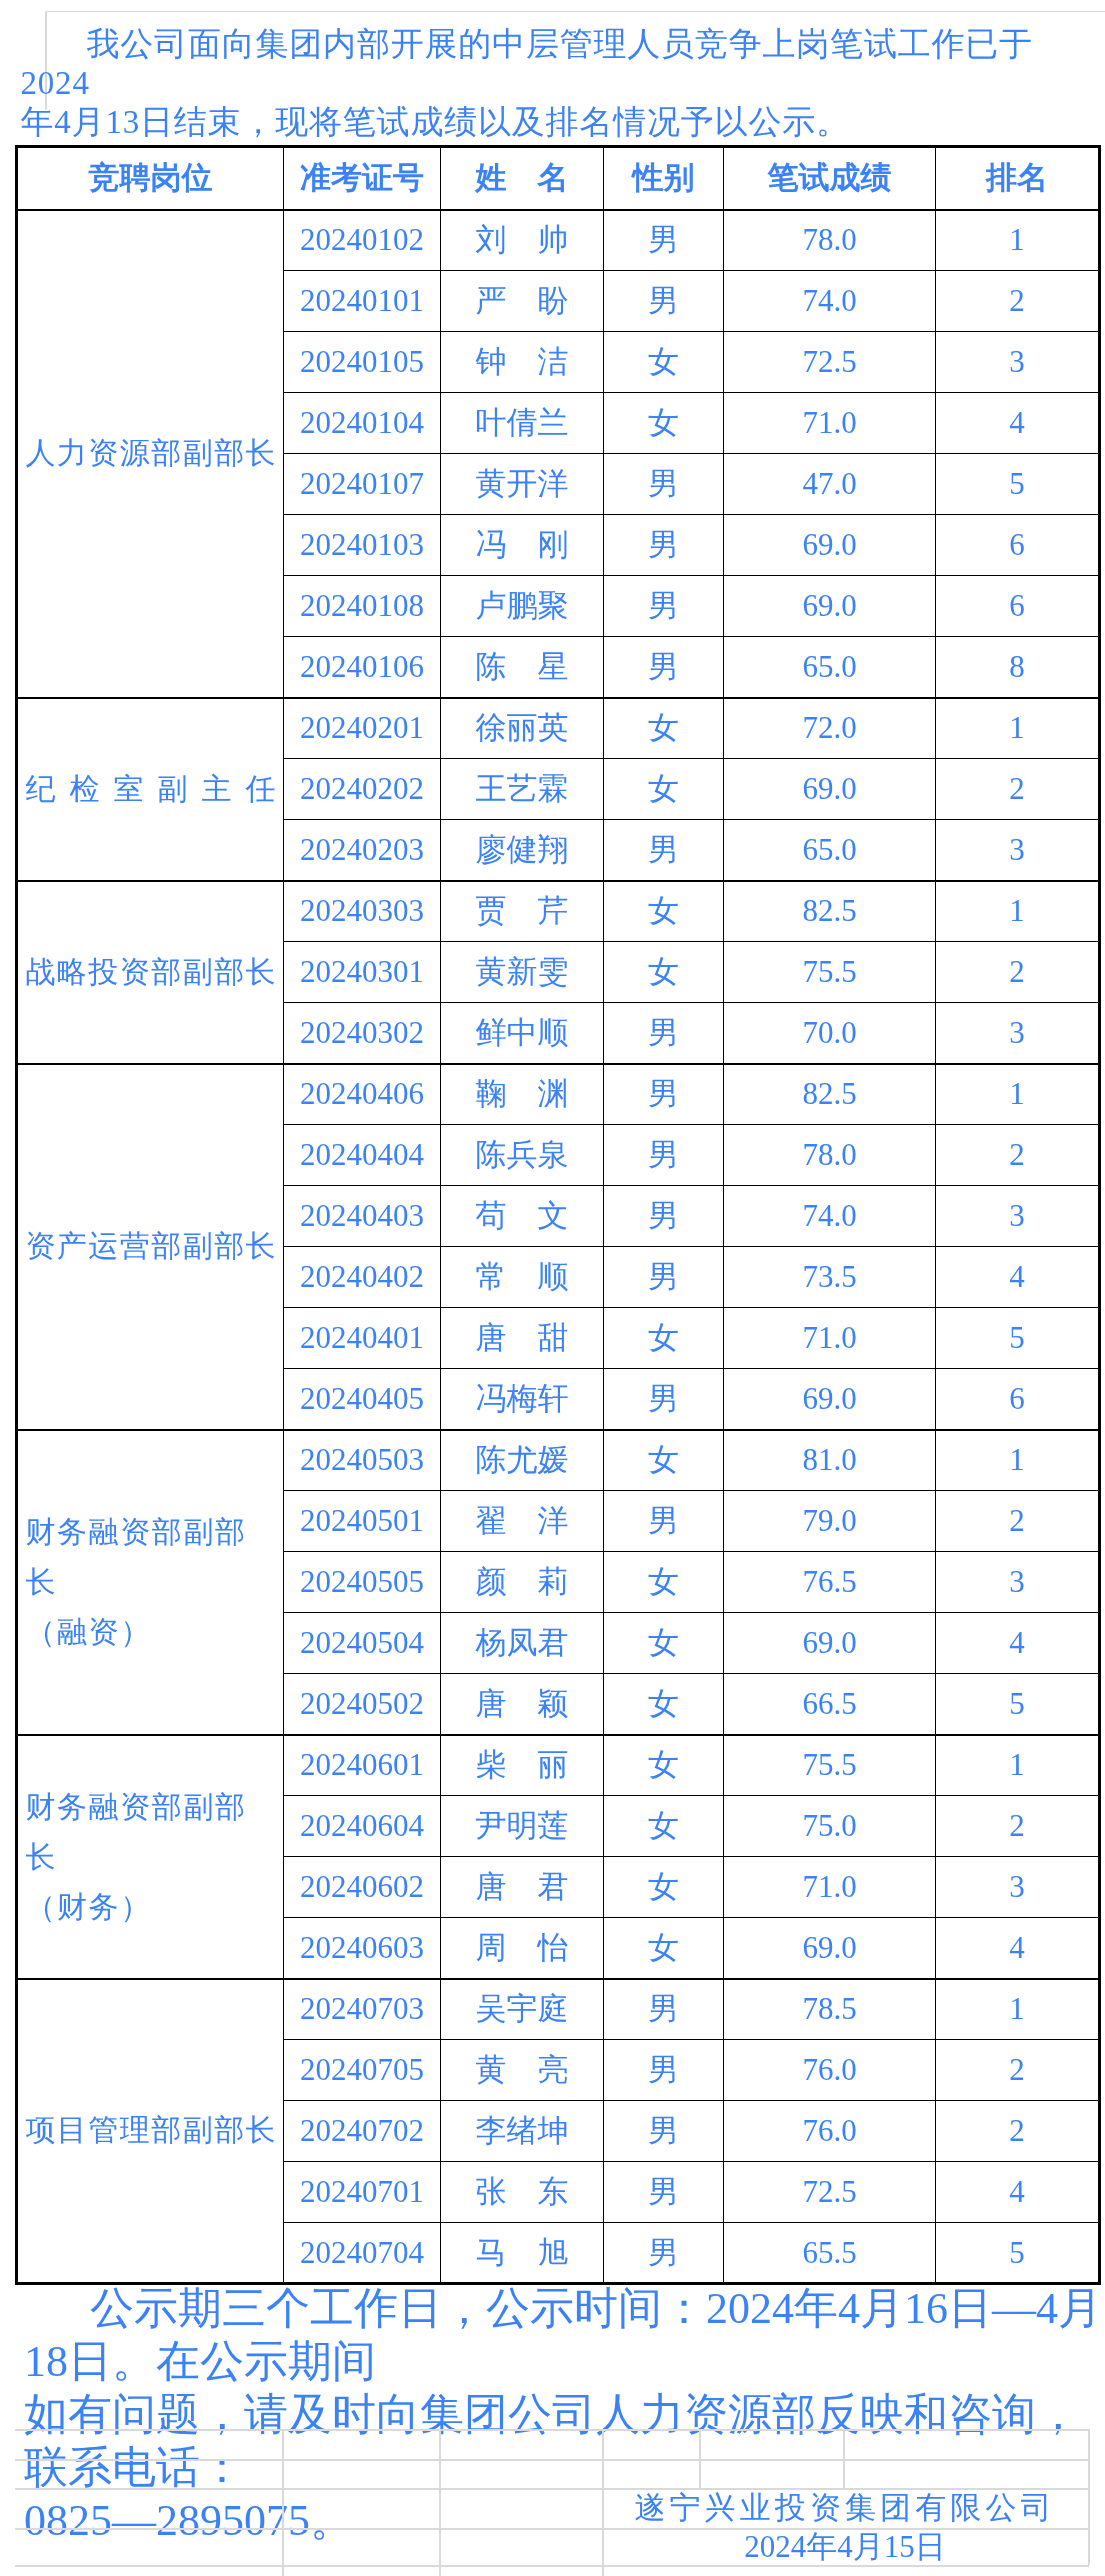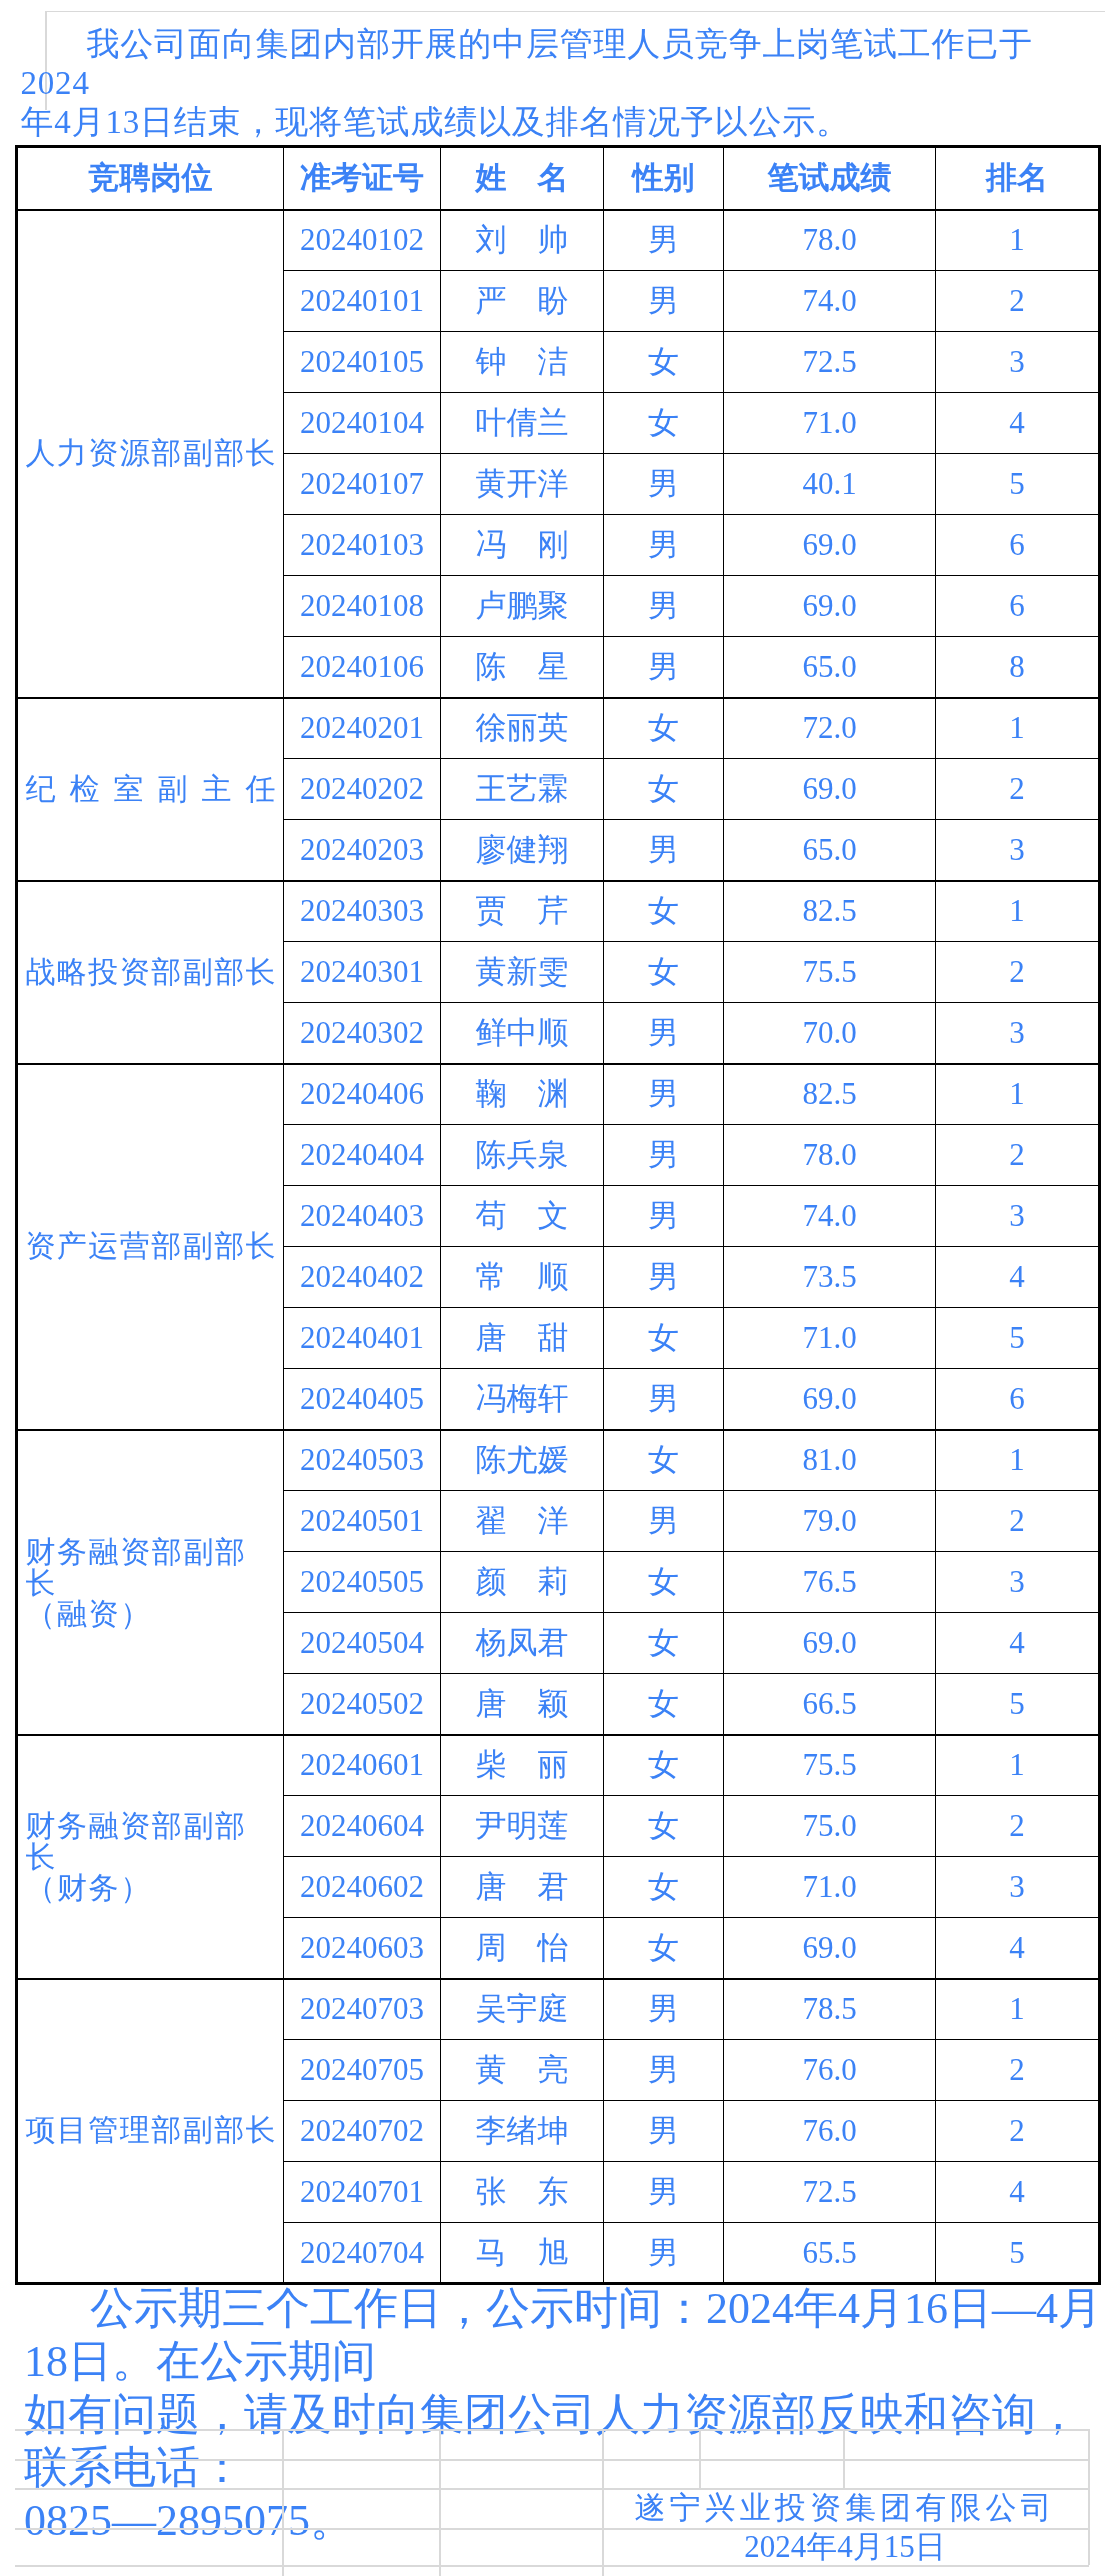--- a/index.html
+++ b/index.html
@@ -32,21 +32,21 @@
   .results thead tr { height:63px; }
   .results tbody tr { height:61px; }
   .results th { font-weight:bold; border-bottom:2.5px solid #000; }
   .results tr.group-start td { border-top:2.5px solid #000; }
   td.role {
     text-align:justify; text-align-last:justify;
     padding:0 7.4px; white-space:nowrap; font-size:30px;
   }
   td.role.multi {
     white-space:pre-line; text-align:center; text-align-last:left;
-    letter-spacing:1.6px; line-height:31px;
+    letter-spacing:1.6px; line-height:50px;
   }
 
   .notice {
     position:absolute; left:24px; top:2282px; width:1081px; margin:0;
     font-size:44px; line-height:53px; text-indent:66px; white-space:pre-line;
   }
 
   .fline { position:absolute; background:#d9d9d9; }
 
   .signature {
@@ -117,21 +117,21 @@
           <td class="exam-no">20240104</td>
           <td class="name">叶倩兰</td>
           <td class="gender">女</td>
           <td class="score">71.0</td>
           <td class="rank">4</td>
         </tr>
         <tr>
           <td class="exam-no">20240107</td>
           <td class="name">黄开洋</td>
           <td class="gender">男</td>
-          <td class="score">40.1</td>
+          <td class="score">47.0</td>
           <td class="rank">5</td>
         </tr>
         <tr>
           <td class="exam-no">20240103</td>
           <td class="name">冯　刚</td>
           <td class="gender">男</td>
           <td class="score">69.0</td>
           <td class="rank">6</td>
         </tr>
         <tr>

